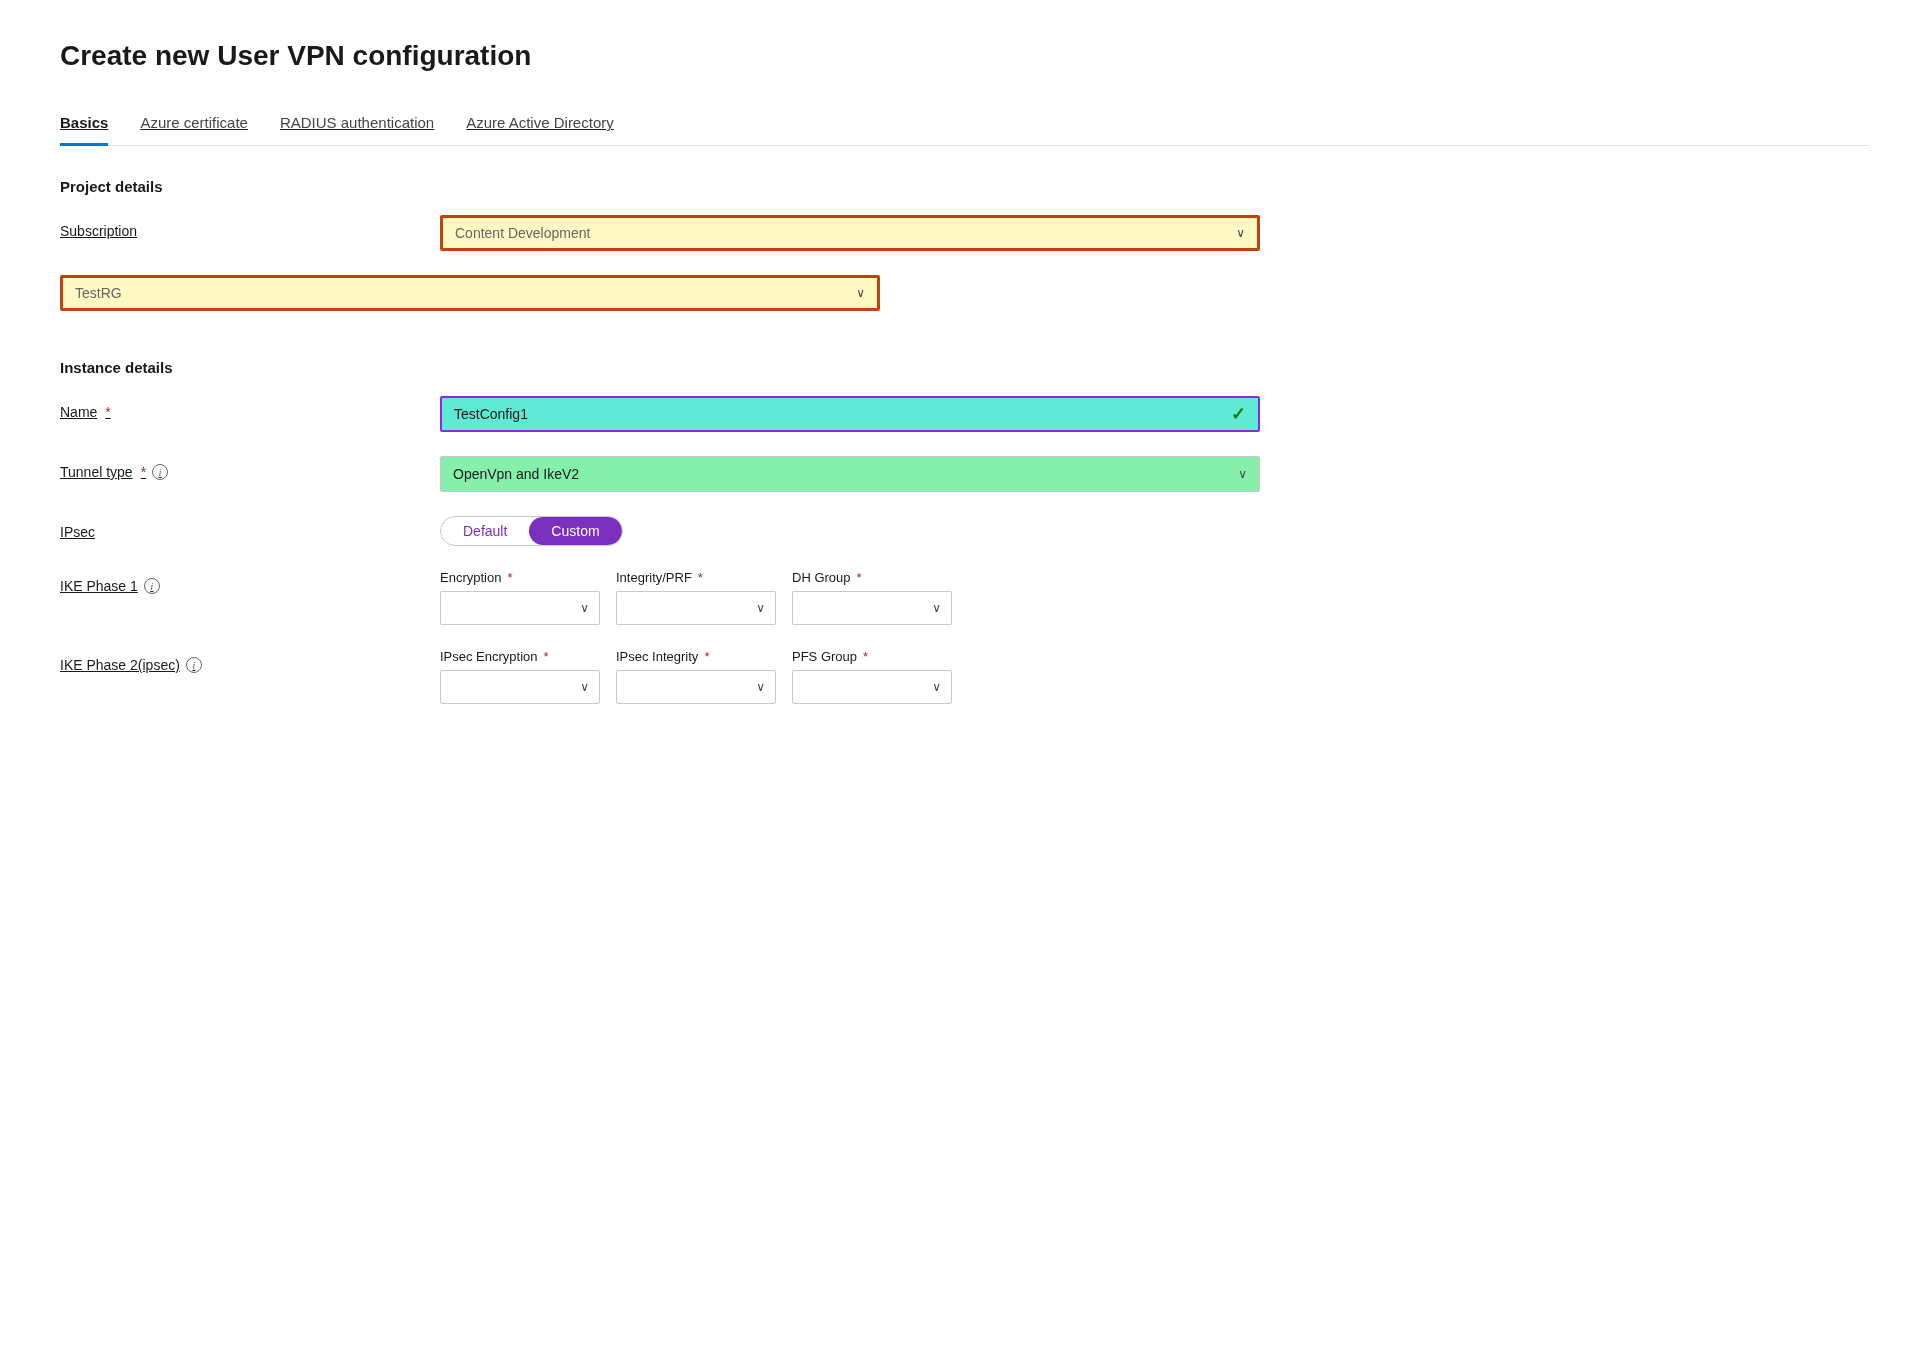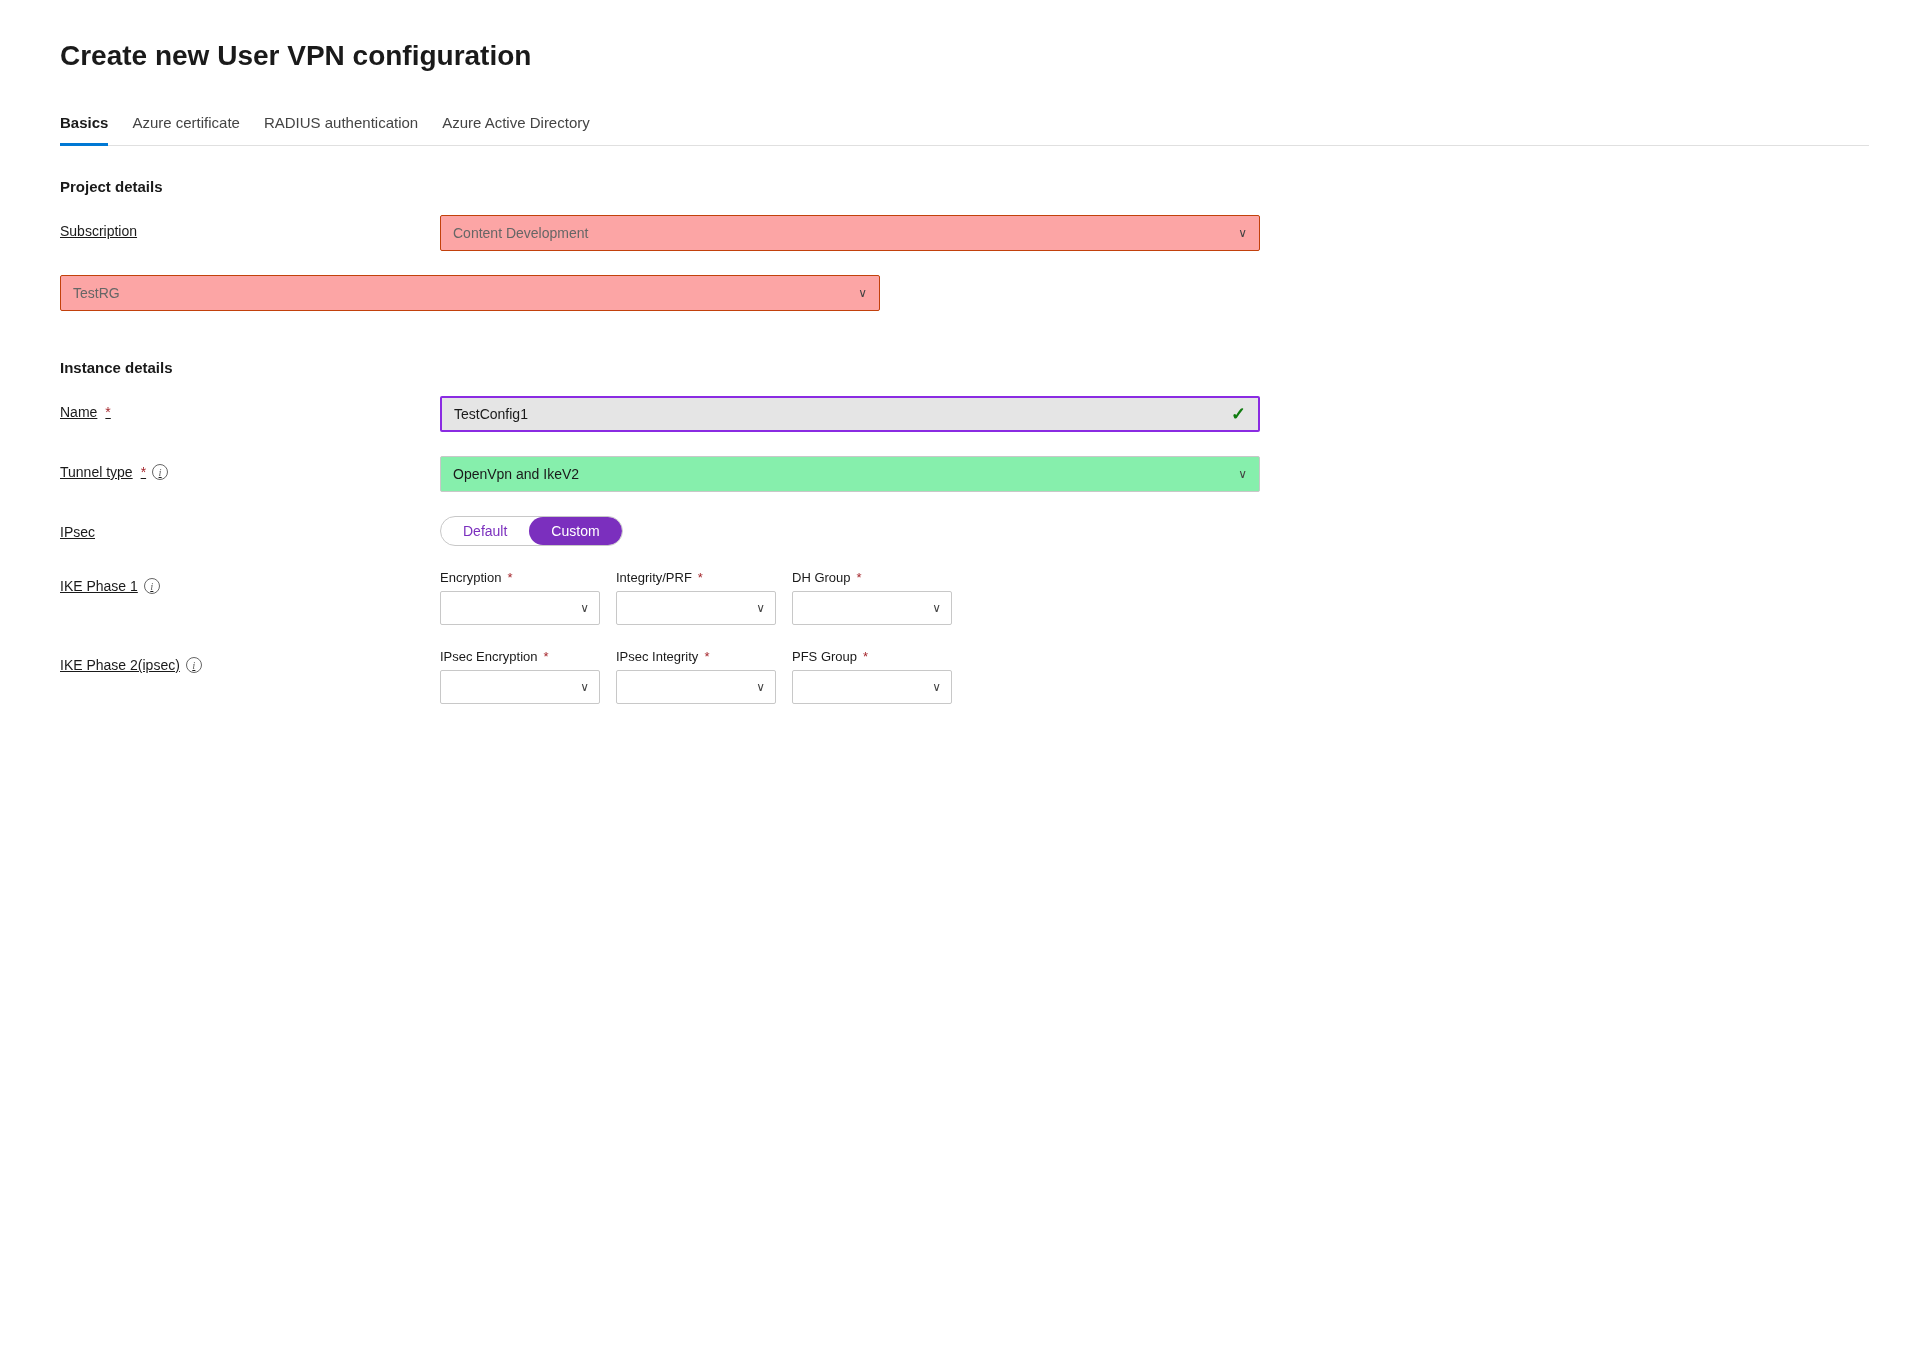--- a/index.html
+++ b/index.html
@@ -11,23 +11,24 @@
       padding: 40px 60px;
     }
     h1 {
       font-size: 28px;
       font-weight: 700;
       color: #1a1a1a;
       margin-bottom: 32px;
     }
     .tabs {
       display: flex;
-      gap: 24px;
+      gap: 32px;
       border-bottom: 1px solid #e0e0e0;
       margin-bottom: 32px;
+      text-decoration: underline;
     }
     .tab {
       padding: 10px 0 12px 0;
       font-size: 15px;
       color: #444;
       cursor: pointer;
       border-bottom: 3px solid transparent;
       margin-bottom: -1px;
     }
     .tab.active {
@@ -84,33 +85,33 @@
       font-family: serif;
       line-height: 1;
     }
     .form-control {
       flex: 1;
       max-width: 820px;
     }
     .select-field {
       width: 100%;
       height: 36px;
-      border: 1px solid #c2410c;
-      background: #fca5a5;
+      border: 3px solid #c2410c;
+      background: #fef9c3;
       border-radius: 2px;
       padding: 0 12px;
       font-size: 14px;
       color: #666;
       display: flex;
       align-items: center;
       justify-content: space-between;
       cursor: pointer;
     }
     .select-field.white-bg {
-      background: #e5e5e5;
+      background: #5eead4;
       border-color: #8a2be2;
       border-width: 2px;
       color: #1a1a1a;
     }
     .select-field.normal-bg {
       background: #86efac;
       border-color: #c8c8c8;
       border-width: 1px;
       color: #1a1a1a;
     }

